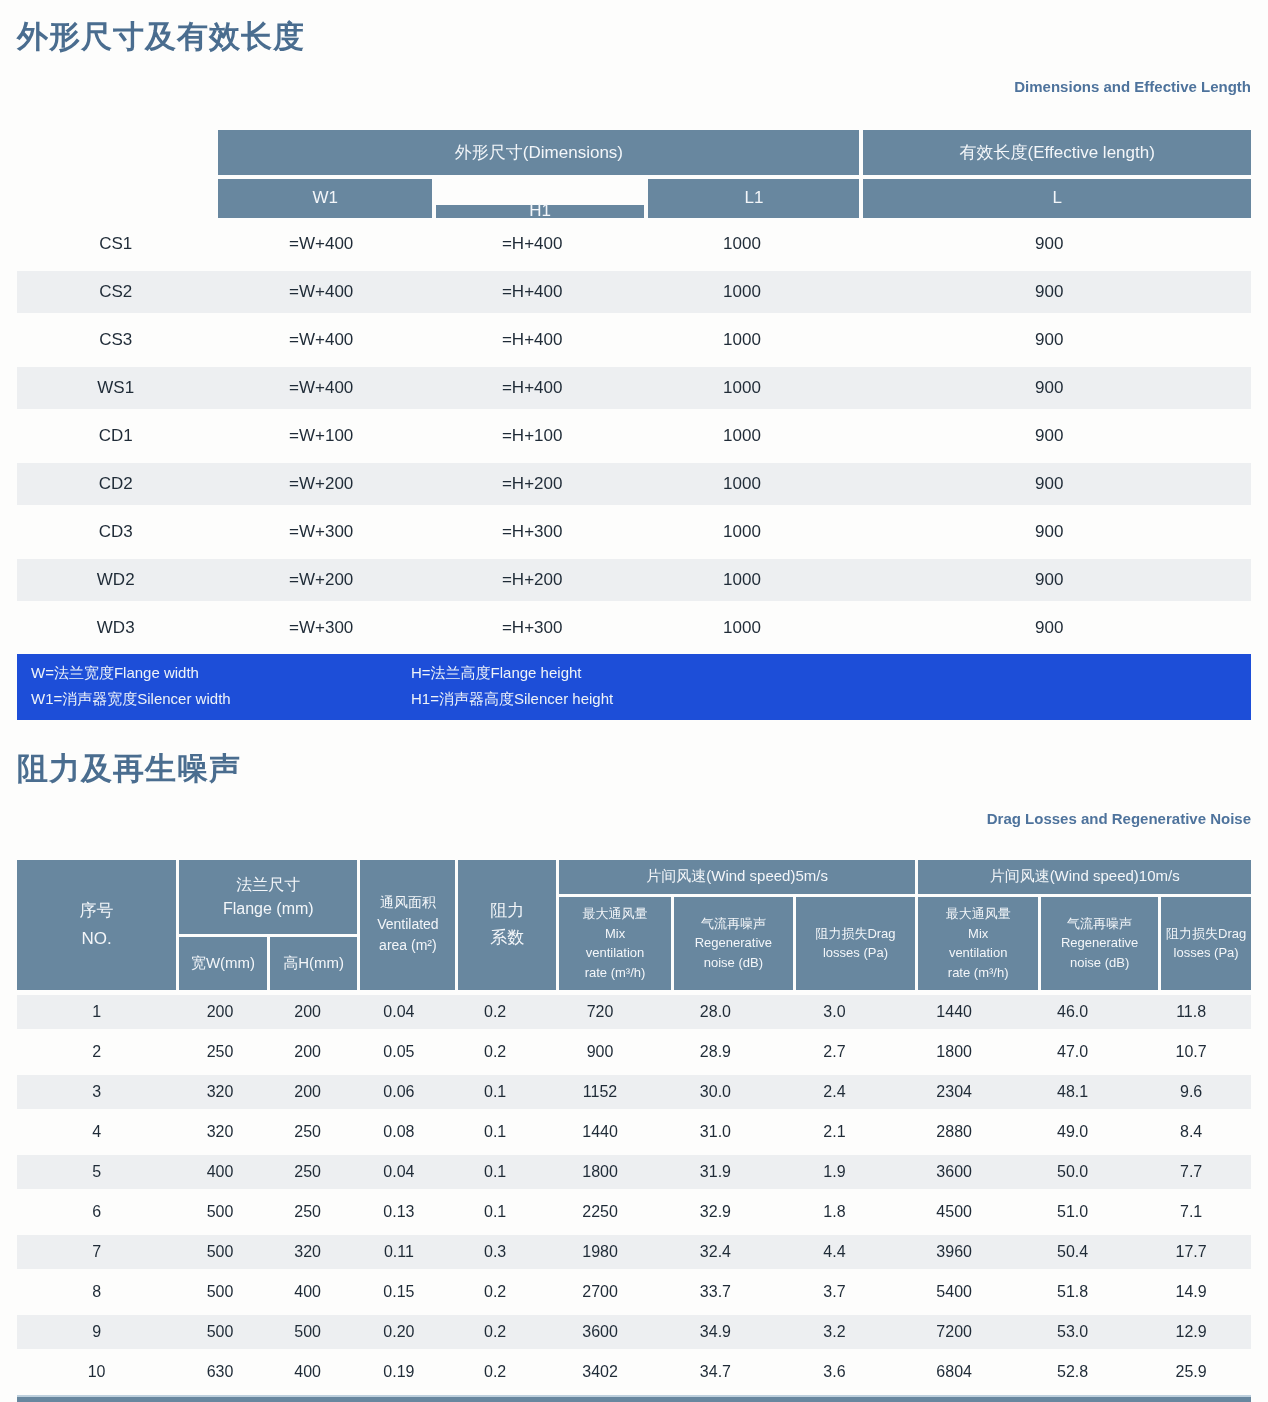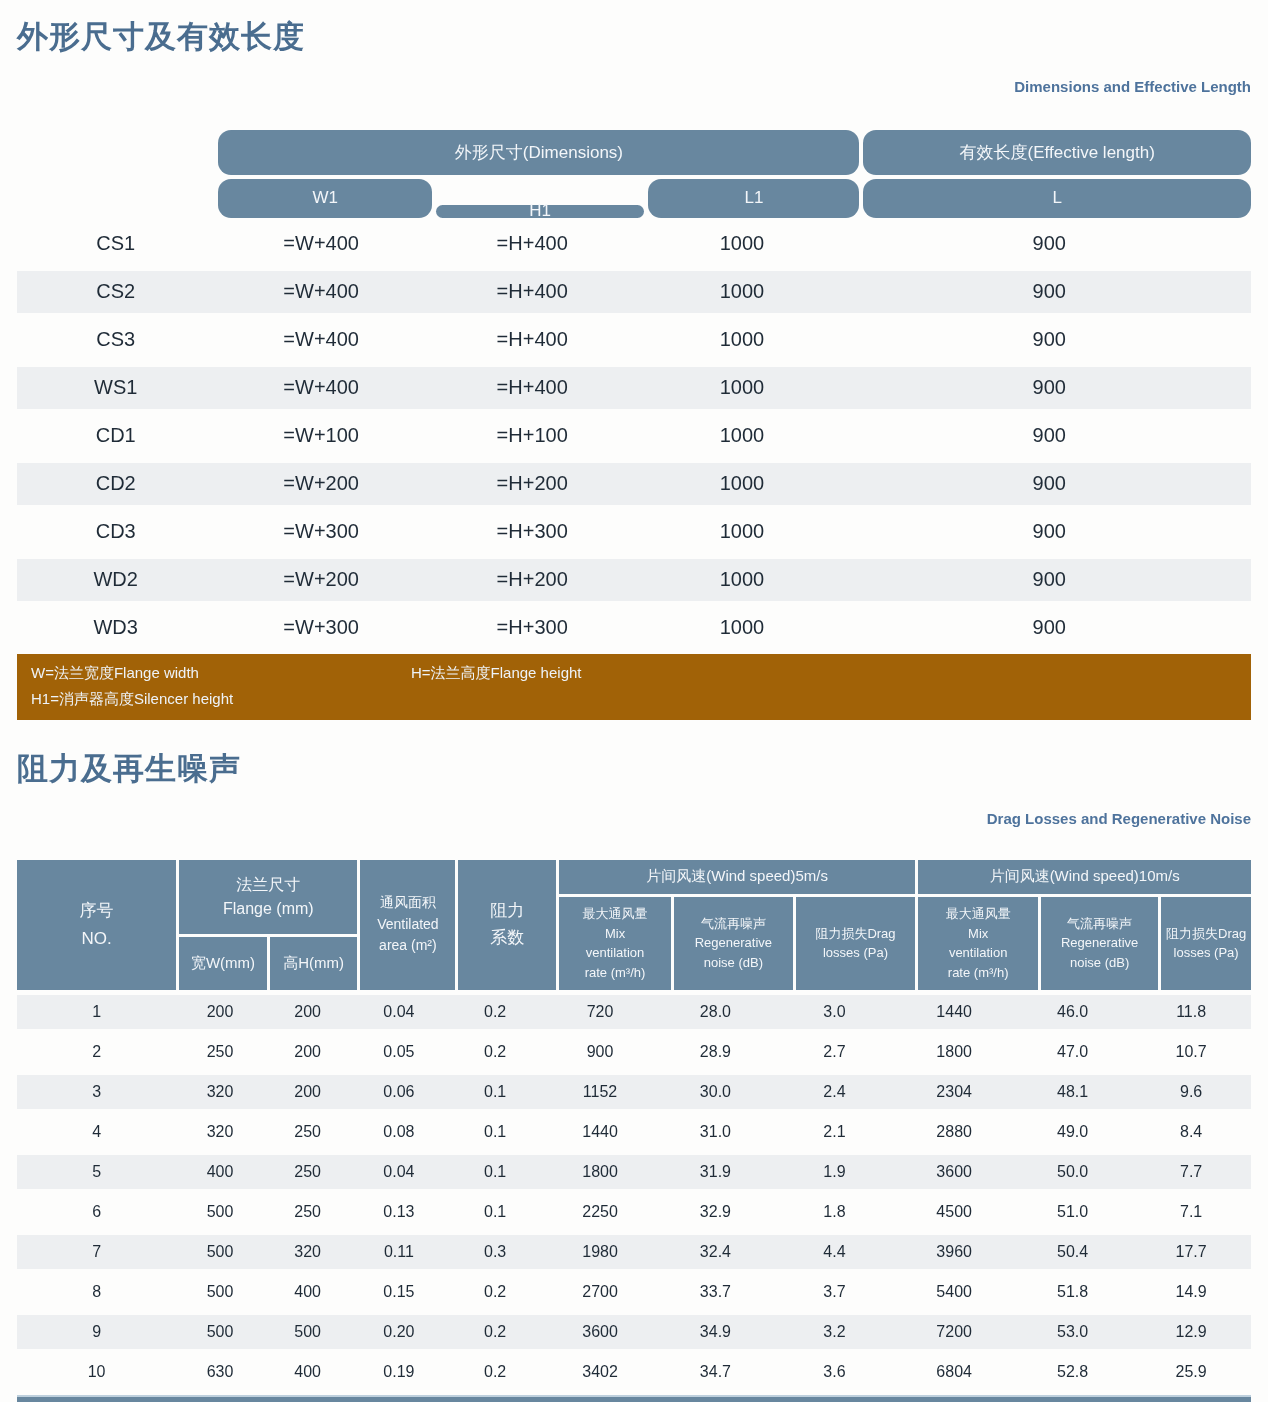--- a/index.html
+++ b/index.html
@@ -25,44 +25,44 @@
   }
 
   
   .t1{margin-top:34px;}
   .t1-head{
     display:grid;
     grid-template-columns:16% 17.3% 16.9% 17.1% auto;
     grid-template-rows:45px 39px;
     gap:4px;
   }
-  .t1-head .hc{font-size:17px;border-radius:13px;}
+  .t1-head .hc{font-size:17px;}
   .h-model{grid-area:1/1/3/2;}
   .h-gdims{grid-area:1/2/2/5;}
   .h-geff{grid-area:1/5/2/6;}
   .h-w1{grid-area:2/2/3/3;}
   .h-h1{grid-area:2/3/3/4;margin-top:26px;}
   .h-l1{grid-area:2/4/3/5;}
   .h-l{grid-area:2/5/3/6;}
 
   .t1-body{margin-top:2px;}
   .t1-row{
     display:grid;
     grid-template-columns:16% 17.3% 16.9% 17.1% auto;
     height:48px;box-sizing:border-box;
   }
   .t1-row:nth-child(even){
     background:#edeff1;
     border-top:3px solid #fdfdfc;border-bottom:3px solid #fdfdfc;
   }
-  .t1-row .c{font-size:20px;}
+  .t1-row .c{font-size:17px;}
   .c{display:flex;align-items:center;justify-content:center;text-align:center;color:#1f2b37;}
 
   .t1-notes{
-    margin-top:2px;background:#a16207;color:#eef3f8;
+    margin-top:2px;background:#1d4ed8;color:#eef3f8;
     font-size:15px;line-height:26px;
     padding:6px 0 8px 14px;
     display:grid;grid-template-columns:380px 1fr;
   }
 
   
   .t2{margin-top:32px;}
   .t2-head{
     display:grid;
     grid-template-columns:12.9% 7.1% 7.1% 7.7% 7.9% 9.1% 9.6% 9.7% 9.7% 9.5% auto;
@@ -184,20 +184,21 @@
         <div class="c">=W+300</div>
         <div class="c">=H+300</div>
         <div class="c">1000</div>
         <div class="c">900</div>
       </div>
     </div>
 
     <div class="t1-notes">
       <div>W=法兰宽度Flange width</div>
       <div>H=法兰高度Flange height</div>
+      <div>W1=消声器宽度Silencer width</div>
       <div>H1=消声器高度Silencer height</div>
     </div>
   </div>
 
   <header class="sec2-head">
     <h1 class="sec-title">阻力及再生噪声</h1>
     <div class="sec-sub">Drag Losses and Regenerative Noise</div>
   </header>
 
   <div class="t2">

